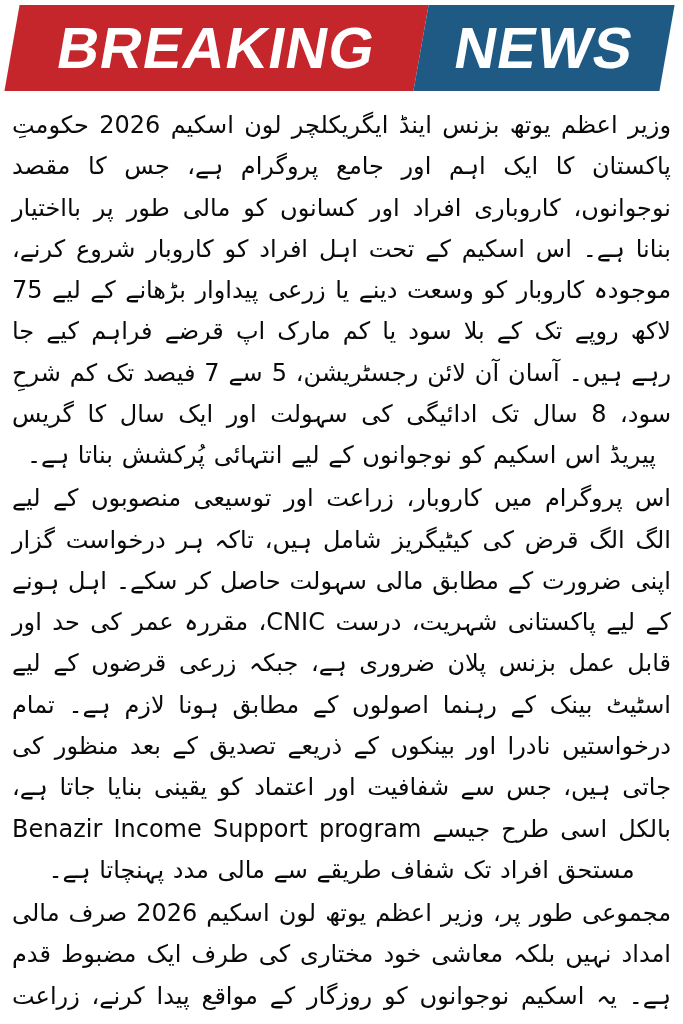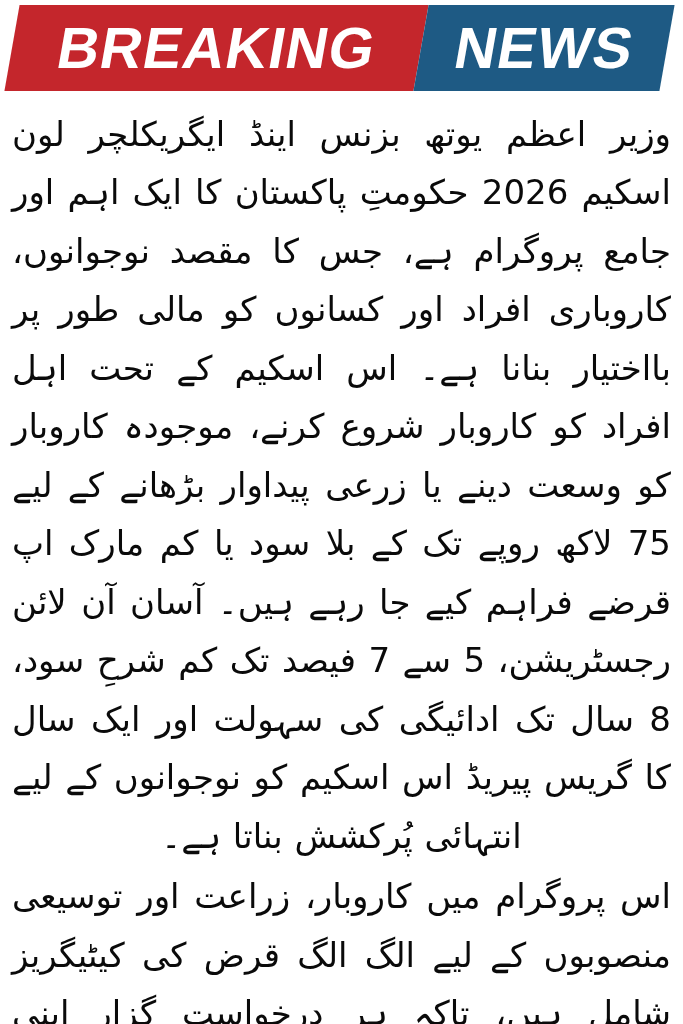--- a/index.html
+++ b/index.html
@@ -54,21 +54,21 @@
     user-select: none;
   }
   
   .article {
     direction: rtl;
     padding: 14px 12px 0 12px;
     color: #0a0a0a;
   }
   .para {
     margin: 0 0 2px 0;
-    font-size: 34px;
+    font-size: 24px;
     line-height: 1.72;
     text-align: justify;
     text-align-last: center;
     font-family: "DejaVu Sans", sans-serif;
     word-spacing: 1px;
   }
 </style>
 </head>
 <body>
 

